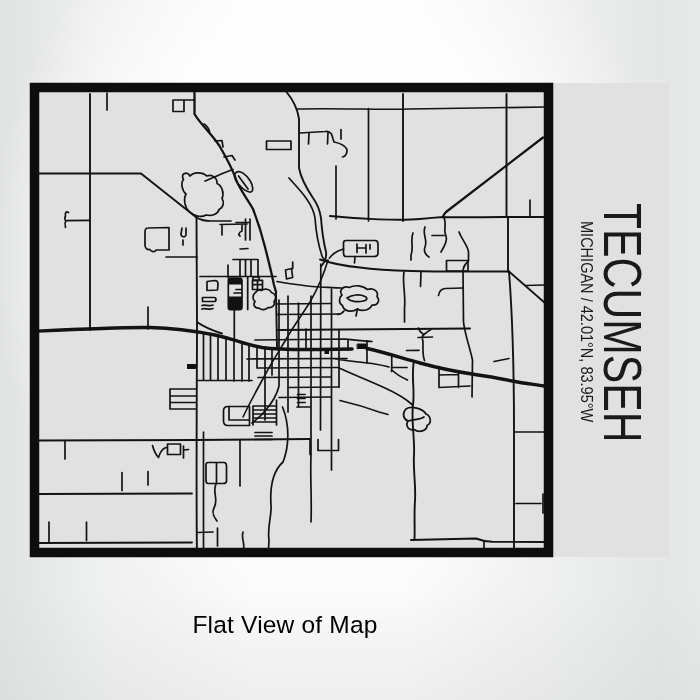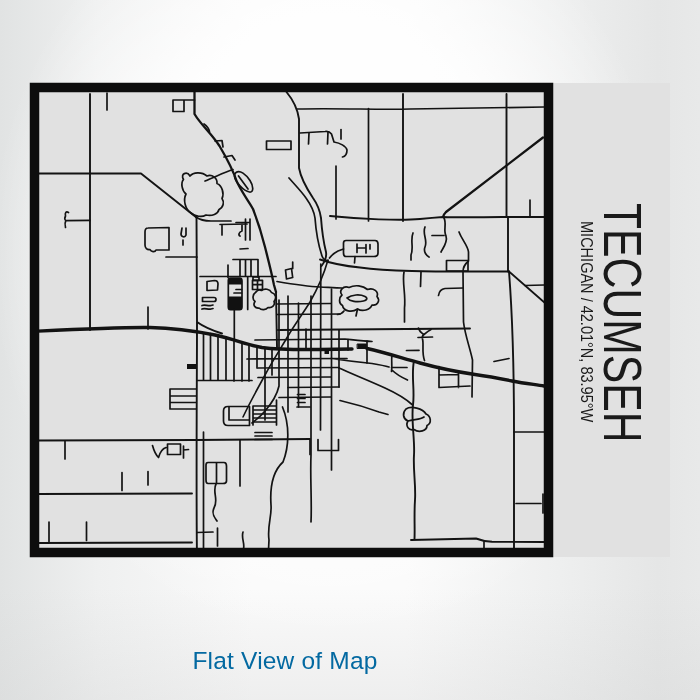--- a/index.html
+++ b/index.html
@@ -288,14 +288,14 @@
   <rect x="34.5" y="87.5" width="514" height="465" fill="none" stroke="#0d0d0d" stroke-width="9.5"></rect>
 </svg>
 
 <svg width="700" height="700" viewBox="0 0 700 700" style="position:absolute;left:0;top:0;">
 
   <text x="0" y="0" transform="translate(603.5,203) rotate(90) scale(0.806,1)" font-family="Liberation Sans, sans-serif" font-size="53" fill="#1a1a1a">TECUMSEH</text>
 
   <text x="0" y="0" transform="translate(580.8,221) rotate(90) scale(0.845,1)" font-family="Liberation Sans, sans-serif" font-size="17.2" fill="#1a1a1a">MICHIGAN / 42.01°N, 83.95°W</text>
 </svg>
 
-<div style="position:absolute;left:0;top:647px;width:570px;text-align:center;font-size:24.5px;color:#0369a1;letter-spacing:0.2px;">Flat View of Map</div>
+<div style="position:absolute;left:0;top:611px;width:570px;text-align:center;font-size:24.5px;color:#000000;letter-spacing:0.2px;">Flat View of Map</div>
 </div>
 
 </body></html>

